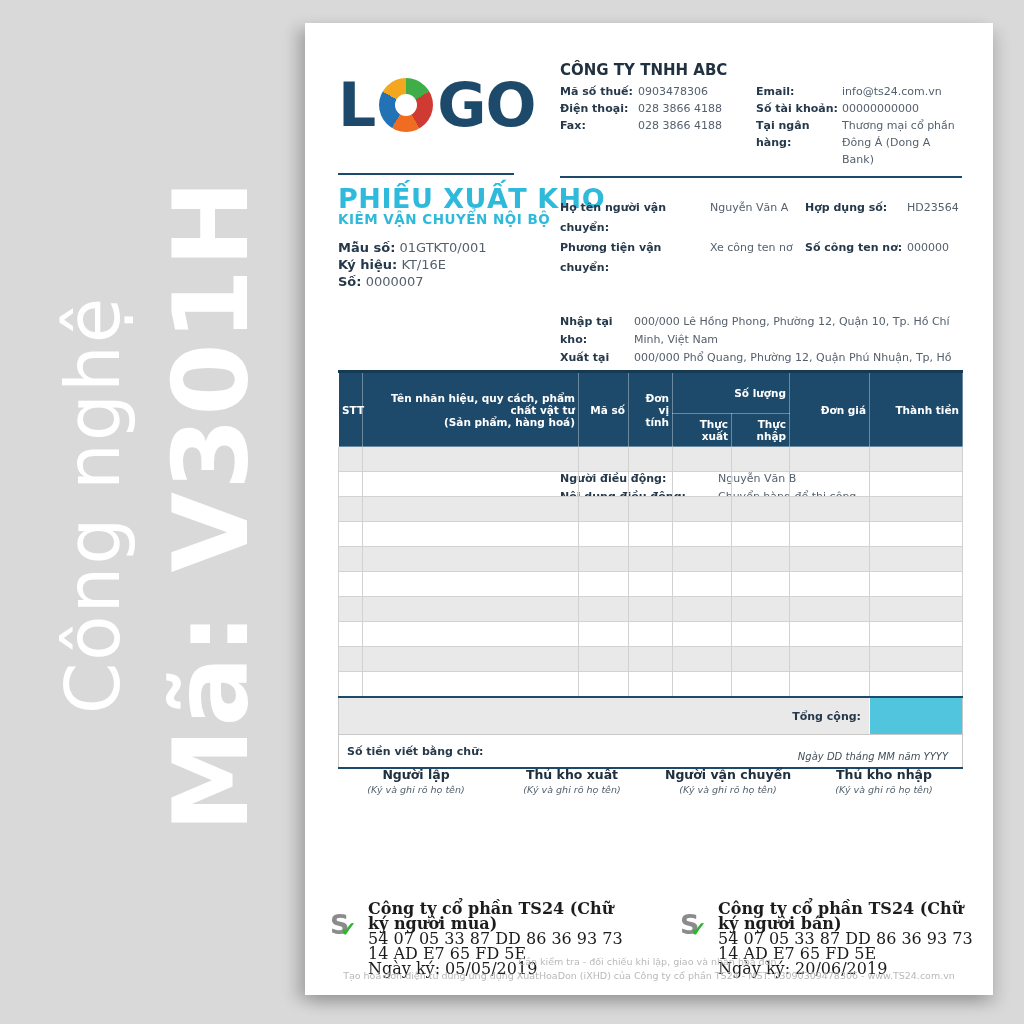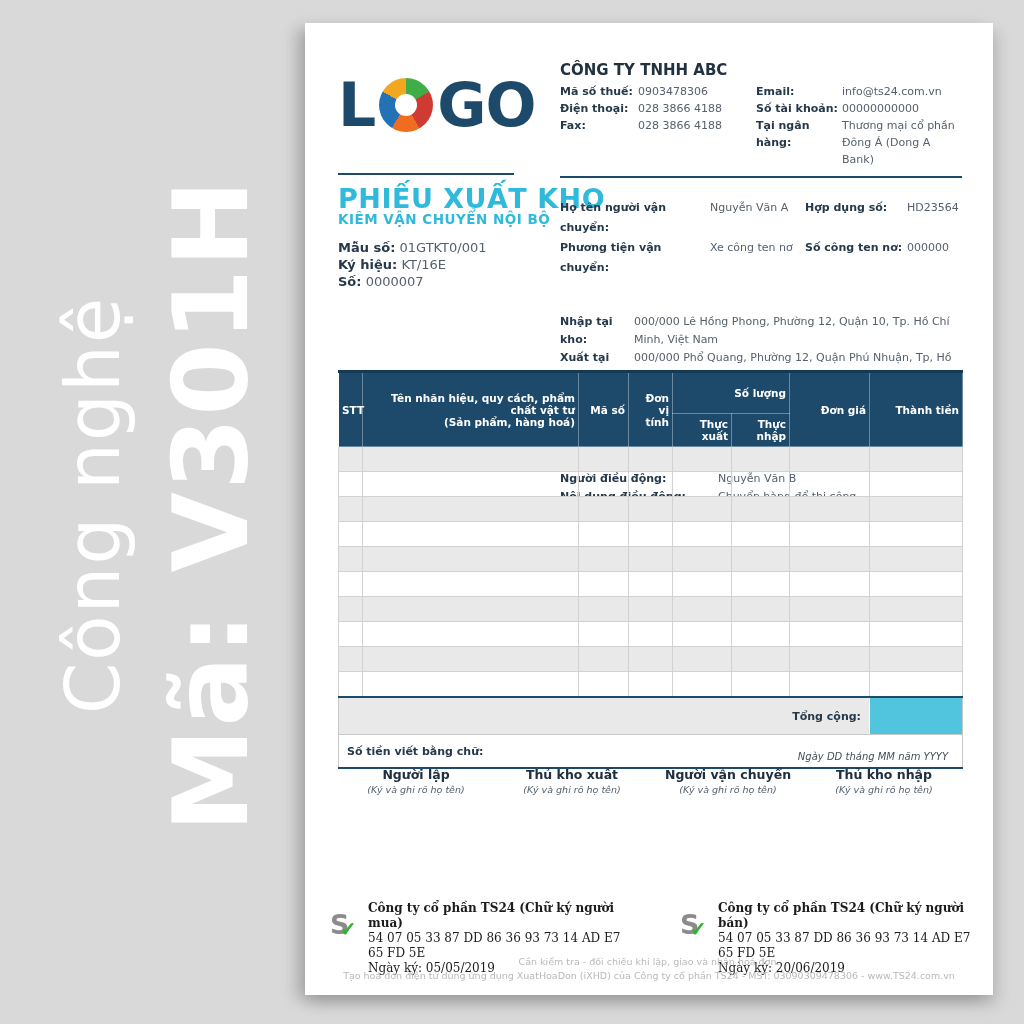--- a/index.html
+++ b/index.html
@@ -55,21 +55,21 @@
   .sign-date{position:absolute;right:14px;top:0;font-style:italic;font-size:10px;color:#43505c;}
   .sign-grid{display:grid;grid-template-columns:repeat(4,1fr);margin-top:16px;text-align:center;}
   .sign-name{font-size:12.5px;font-weight:bold;color:#20303f;}
   .sign-note{font-size:9.5px;font-style:italic;color:#53606c;margin-top:2px;}
   
   .dsig{position:absolute;top:878px;width:300px;display:flex;gap:8px;font-family:"DejaVu Serif","Liberation Serif",serif;}
   .dsig.left{left:25px;} .dsig.right{left:375px;}
   .dsig-icon{position:relative;width:30px;height:30px;flex:0 0 30px;margin-top:10px;}
   .dsig-icon .s{position:absolute;left:0;top:0;font-size:27px;font-weight:bold;color:#8b8b8b;line-height:28px;font-family:"DejaVu Sans",sans-serif;}
   .dsig-icon .chk{position:absolute;left:10px;top:6px;font-size:20px;font-weight:bold;color:#2db52d;}
-  .dsig-text{font-size:12px;color:#1c1c1c;line-height:15px;}
+  .dsig-text{font-size:16px;color:#1c1c1c;line-height:15px;}
   .dsig-title{font-weight:bold;}
   
   .footer{position:absolute;left:0;bottom:12px;width:100%;text-align:center;color:#b9b9b9;font-size:9.5px;line-height:14px;}
 </style>
 </head>
 <body>
 
 <div class="canvas">
 
   <div class="wm wm1">Công nghệ</div>

